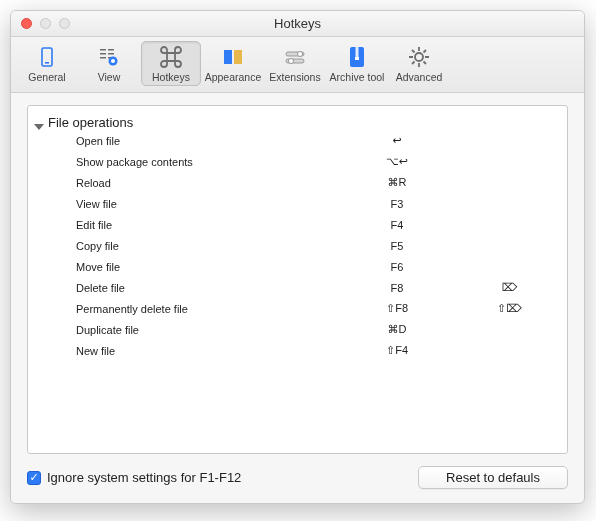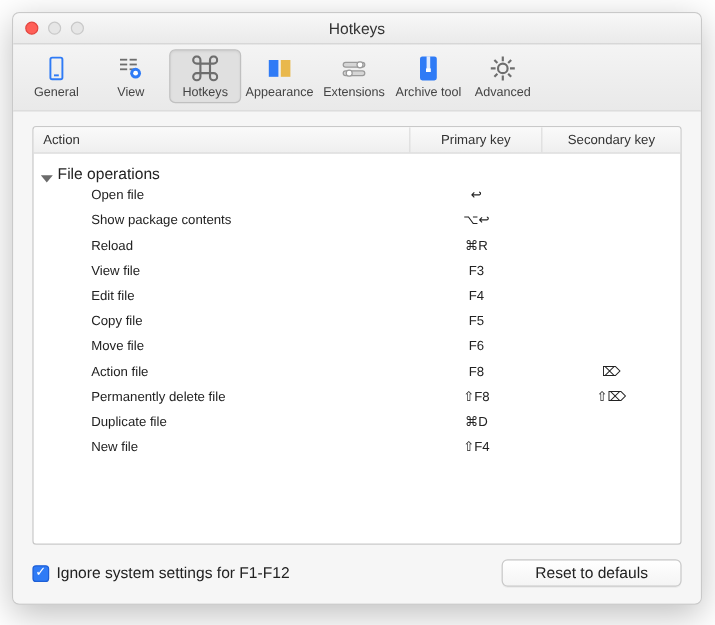--- a/index.html
+++ b/index.html
@@ -280,25 +280,20 @@
               <line x1="16.5" y1="7.5" x2="19" y2="5"></line>
             </g>
           </svg>
         </div>
         <div>Advanced</div>
       </div>
     </div>
 
   <div class="content">
     <div class="table">
-      <div class="thead">
-        <div class="th action">Action</div>
-        <div class="th prim">Primary key</div>
-        <div class="th sec">Secondary key</div>
-      </div>
       <div class="tbody" id="tbody">
           <div class="grouprow">
             <div class="disclosure"></div>
             <span>File operations</span>
           </div>
           <div class="row">
             <div class="cell action">Open file</div>
             <div class="cell prim">↩</div>
             <div class="cell sec"></div>
           </div>
@@ -326,21 +321,21 @@
             <div class="cell action">Copy file</div>
             <div class="cell prim">F5</div>
             <div class="cell sec"></div>
           </div>
           <div class="row">
             <div class="cell action">Move file</div>
             <div class="cell prim">F6</div>
             <div class="cell sec"></div>
           </div>
           <div class="row">
-            <div class="cell action">Action file</div>
+            <div class="cell action">Delete file</div>
             <div class="cell prim">F8</div>
             <div class="cell sec">⌦</div>
           </div>
           <div class="row">
             <div class="cell action">Permanently delete file</div>
             <div class="cell prim">⇧F8</div>
             <div class="cell sec">⇧⌦</div>
           </div>
           <div class="row">
             <div class="cell action">Duplicate file</div>

